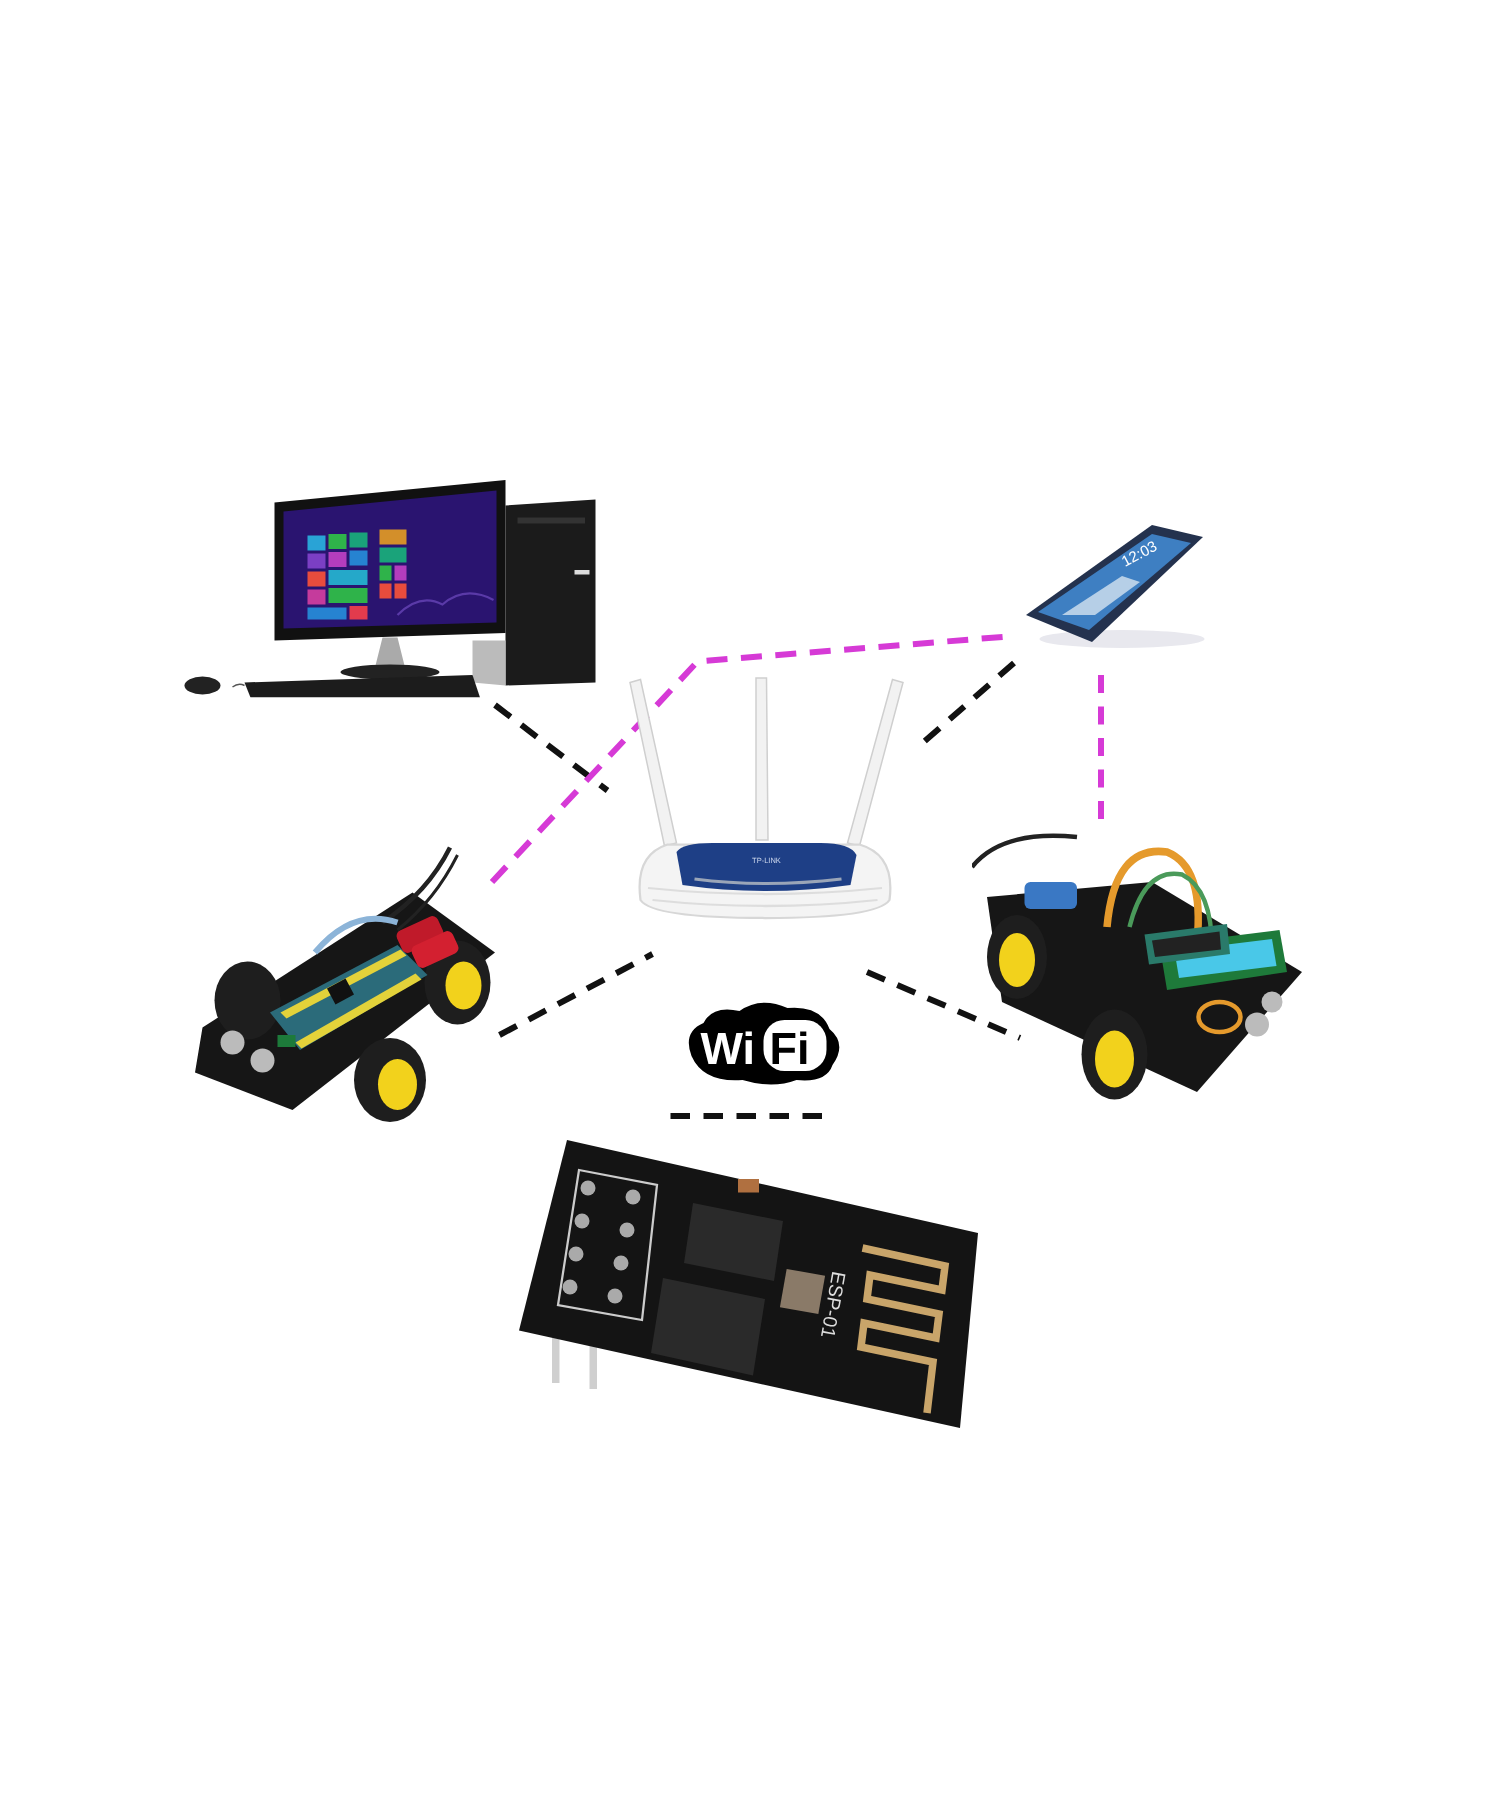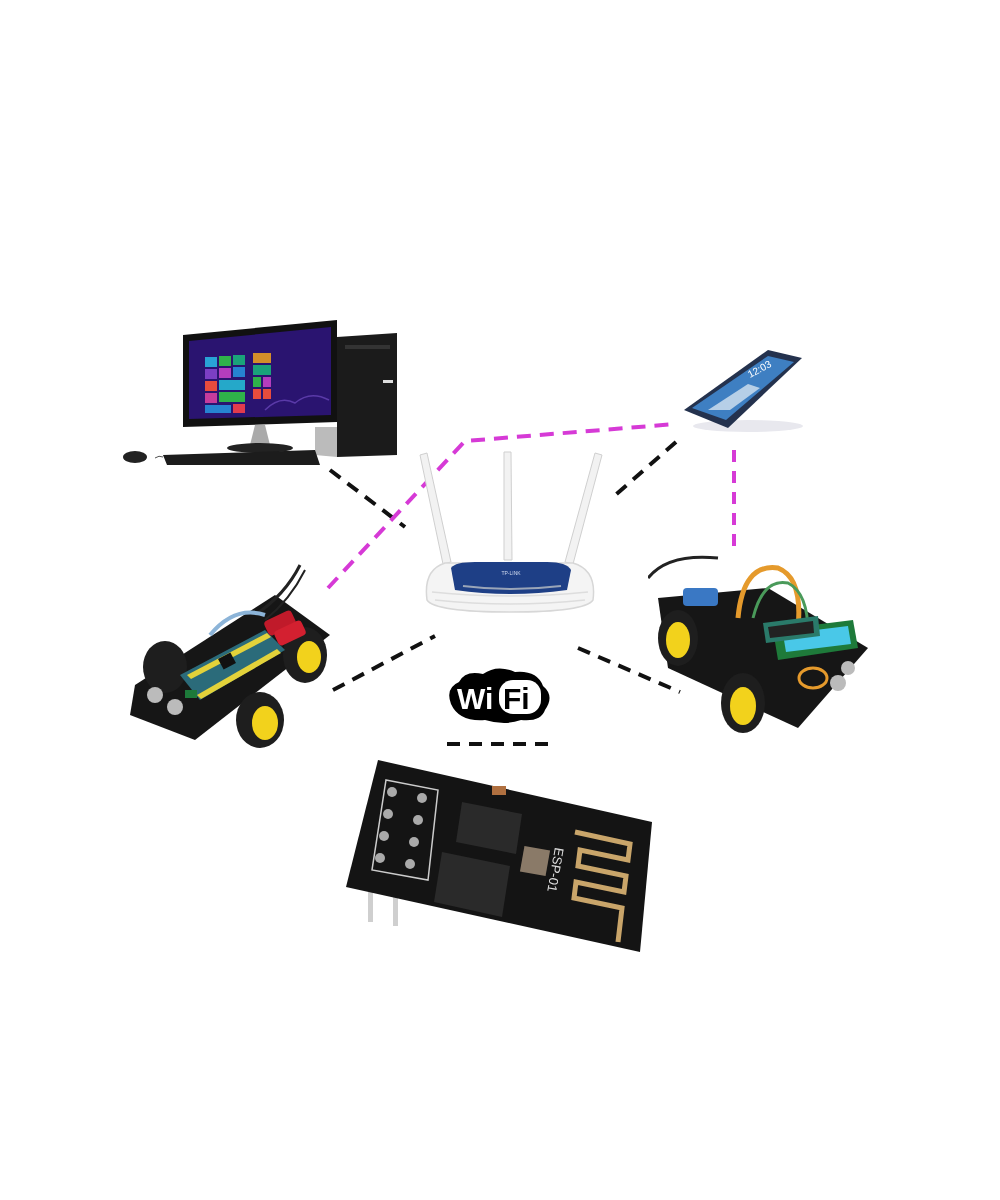--- a/index.html
+++ b/index.html
@@ -145,21 +145,21 @@
     <polygon points="135,86 200,78 203,96 138,104" fill="#49c8e8"></polygon>
     <polygon points="115,75 170,68 172,88 118,95" fill="#2a7a6a"></polygon>
     <polygon points="120,79 165,73 166,85 122,90" fill="#222"></polygon>
 
     <circle cx="190" cy="135" r="8" fill="#bbb"></circle>
       <circle cx="200" cy="120" r="7" fill="#bbb"></circle>
     <ellipse cx="165" cy="130" rx="14" ry="10" fill="none" stroke="#e59a2c" stroke-width="3"></ellipse>
   </svg>
 </div>
 
-<div class="abs" style="left:445px;top:666px">
+<div class="abs" style="left:455px;top:666px">
   <svg width="108" height="60">
     <path d="M6,38 Q0,22 14,16 Q20,4 38,8 Q52,-2 70,6 Q92,4 98,20 Q110,30 100,44 Q96,56 76,54 Q60,60 40,54 Q14,56 6,38 Z" fill="#000"></path>
     <rect x="54" y="14" width="42" height="34" rx="14" fill="#fff"></rect>
     <text x="12" y="43" font-size="30" font-weight="bold" fill="#fff" class="lbl">Wi</text>
     <text x="58" y="43" font-size="30" font-weight="bold" fill="#000" class="lbl">Fi</text>
   </svg>
 </div>
 
 <div class="abs" style="left:340px;top:752px">
 

